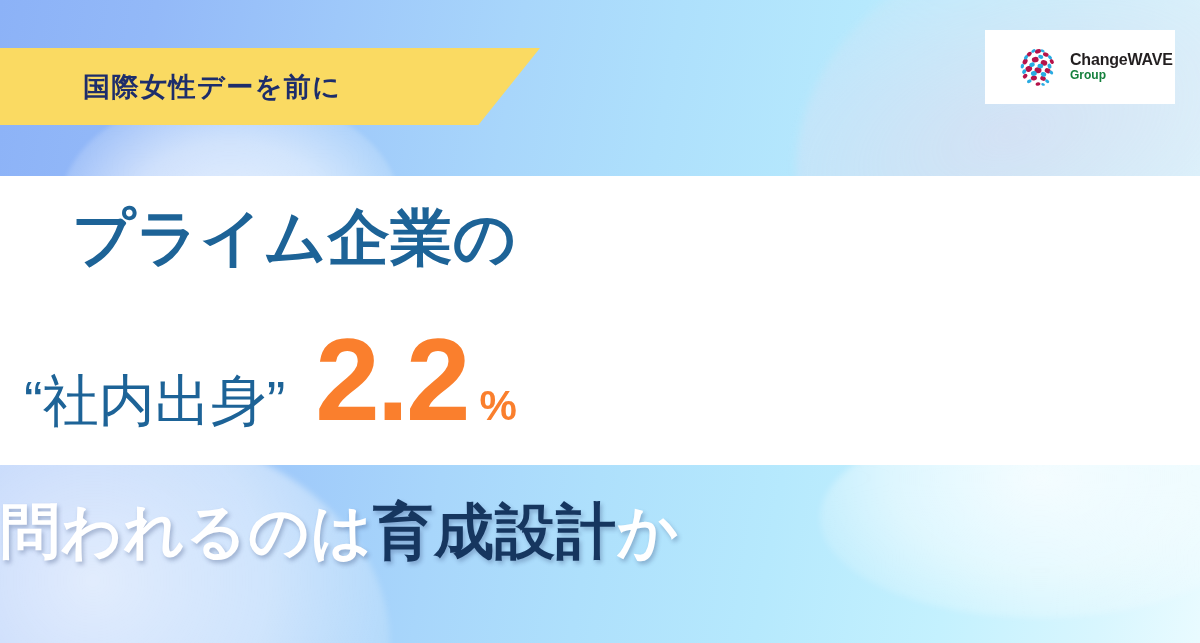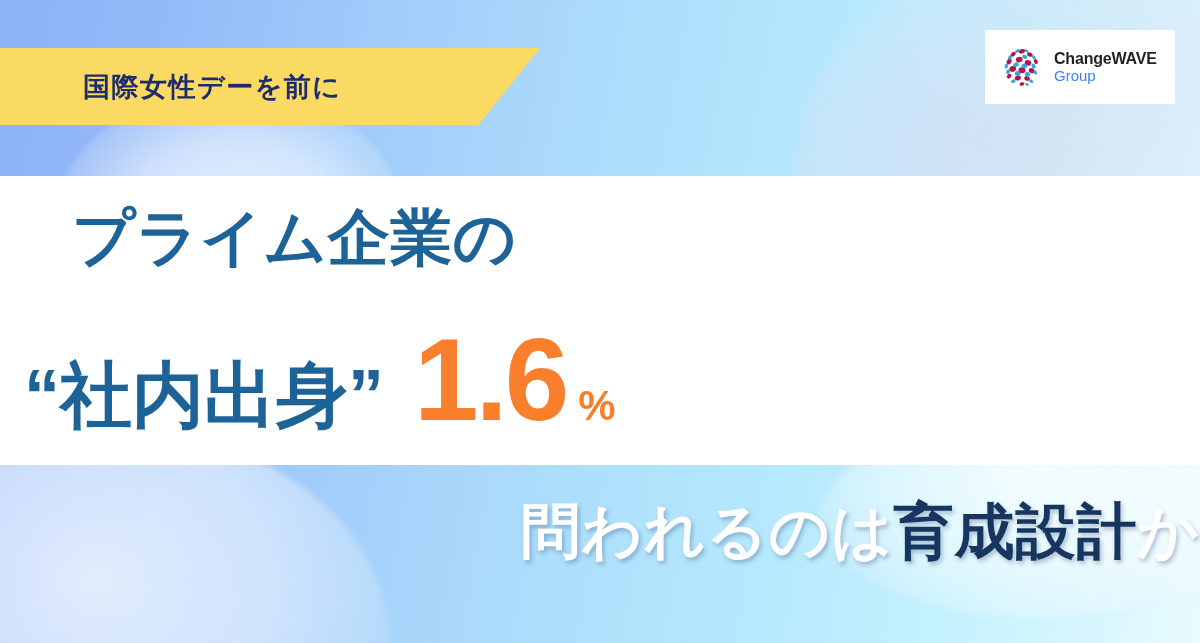--- a/index.html
+++ b/index.html
@@ -110,41 +110,41 @@
   .logo-card {
     position: absolute;
     left: 985px;
     top: 30px;
     width: 190px;
     height: 74px;
     background: #ffffff;
     display: flex;
     align-items: center;
     justify-content: flex-start;
-    padding-left: 14px;
+    padding-left: 30px;
   }
   .logo-mark {
     width: 46px;
     height: 46px;
     flex: 0 0 auto;
   }
   .logo-words {
     margin-left: 9px;
     line-height: 1.06;
   }
   .logo-name {
     font-size: 16px;
     font-weight: 700;
     color: #231f20;
     letter-spacing: -0.2px;
   }
   .logo-sub {
-    font-size: 15px;
-    font-weight: 400;
-    color: #3b82f6;
+    font-size: 12px;
+    font-weight: 700;
+    color: #15803d;
   }
 
   
   .band {
     position: absolute;
     left: 0;
     top: 176px;
     width: 1200px;
     height: 289px;
     background: #ffffff;
@@ -163,22 +163,22 @@
 
   .headline-2 {
     position: absolute;
     left: 24px;
     top: 322px;
     display: flex;
     align-items: baseline;
     white-space: nowrap;
   }
   .headline-2 .hl-main {
-    font-size: 72px;
-    font-weight: 700;
+    font-size: 56px;
+    font-weight: 400;
     color: #1d6397;
     letter-spacing: 0px;
     line-height: 1;
   }
   .stat-number {
     margin-left: 30px;
     font-size: 116px;
     font-weight: 700;
     color: #fa7f2d;
     line-height: 1;
@@ -191,21 +191,21 @@
     color: #fa7f2d;
     line-height: 1;
   }
 
   
   .subtitle {
     position: absolute;
     left: 0;
     top: 492px;
     width: 1200px;
-    text-align: right;
+    text-align: left;
     font-size: 60px;
     font-weight: 700;
     letter-spacing: 1px;
     white-space: nowrap;
     text-shadow: 2px 3px 4px rgba(40,60,110,0.30);
   }
   .sub-white { color: #ffffff; }
   .sub-navy  { color: #16365f; }
 </style>
 </head>
@@ -264,21 +264,21 @@
       <div class="logo-sub">Group</div>
     </div>
   </div>
 
   <div class="band"></div>
 
   <div class="headline-1">プライム企業の</div>
 
   <div class="headline-2">
     <span class="hl-main">“社内出身”</span>
-    <span class="stat-number">1.6</span>
+    <span class="stat-number">2.2</span>
     <span class="stat-unit">%</span>
   </div>
 
   <div class="subtitle">
     <span class="sub-white">問われるのは</span><span class="sub-navy">育成設計</span><span class="sub-white">か</span>
   </div>
 
 </div>
 
 </body></html>

